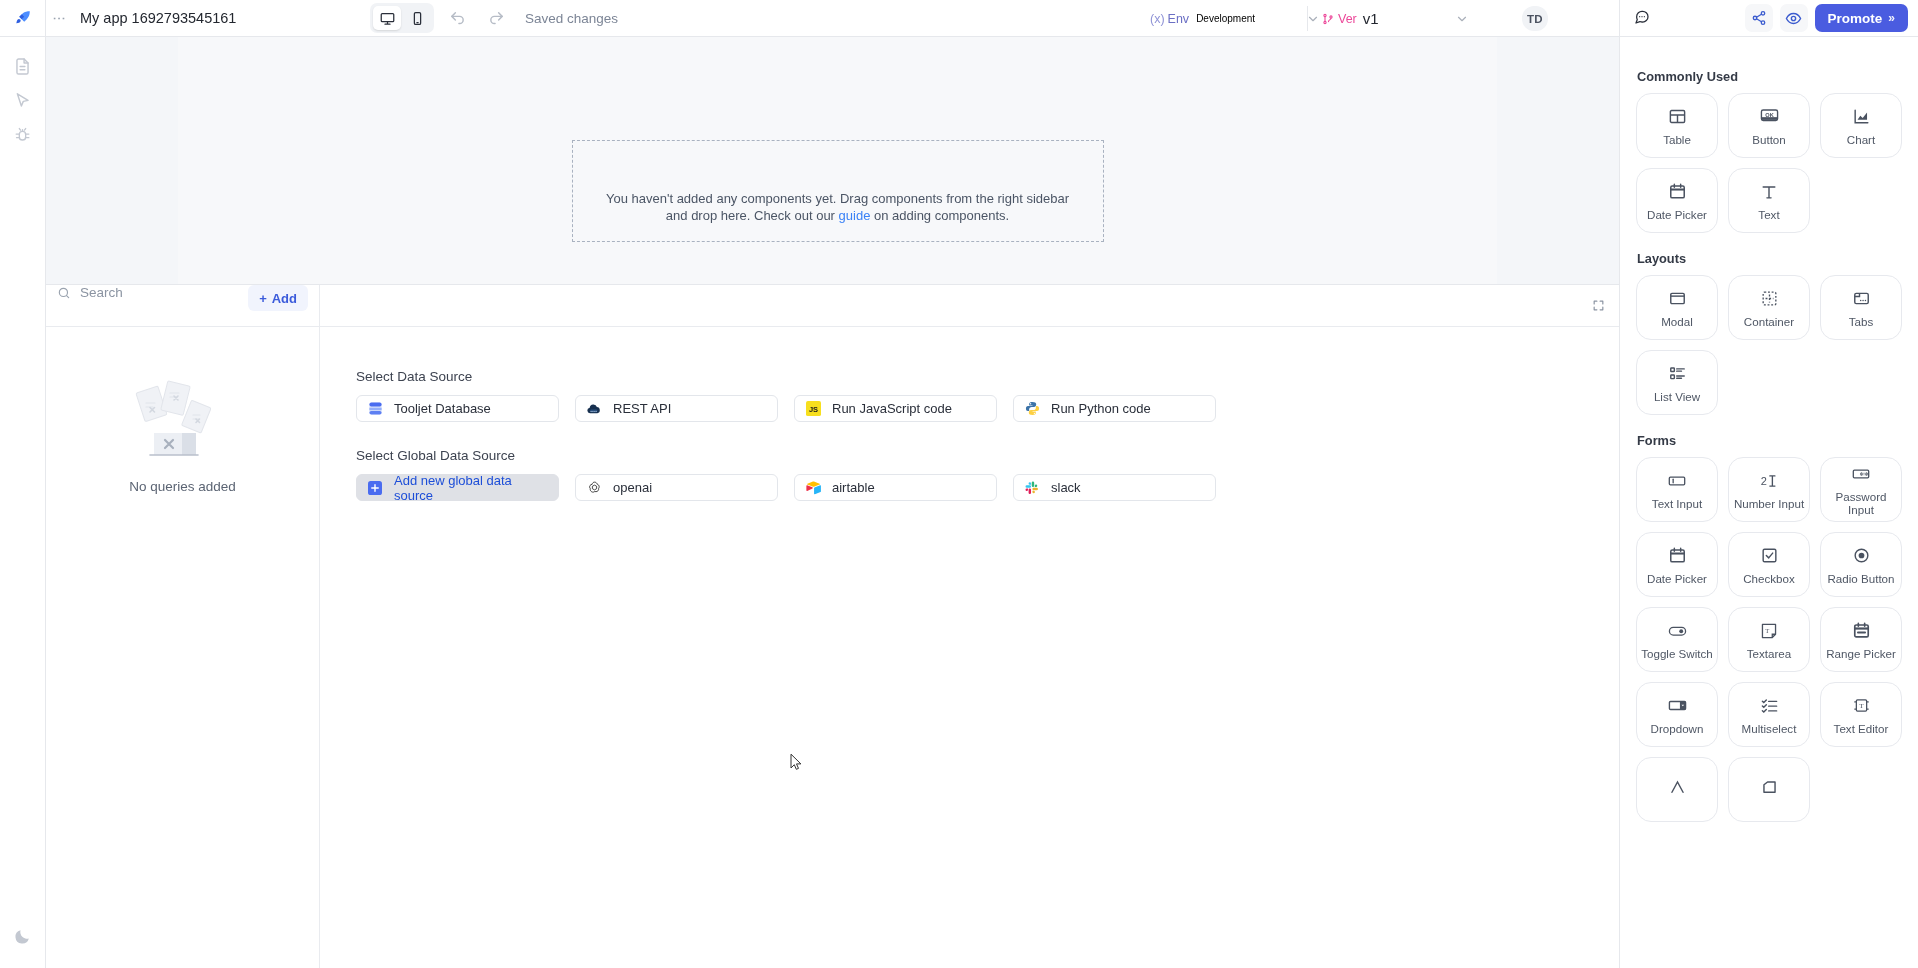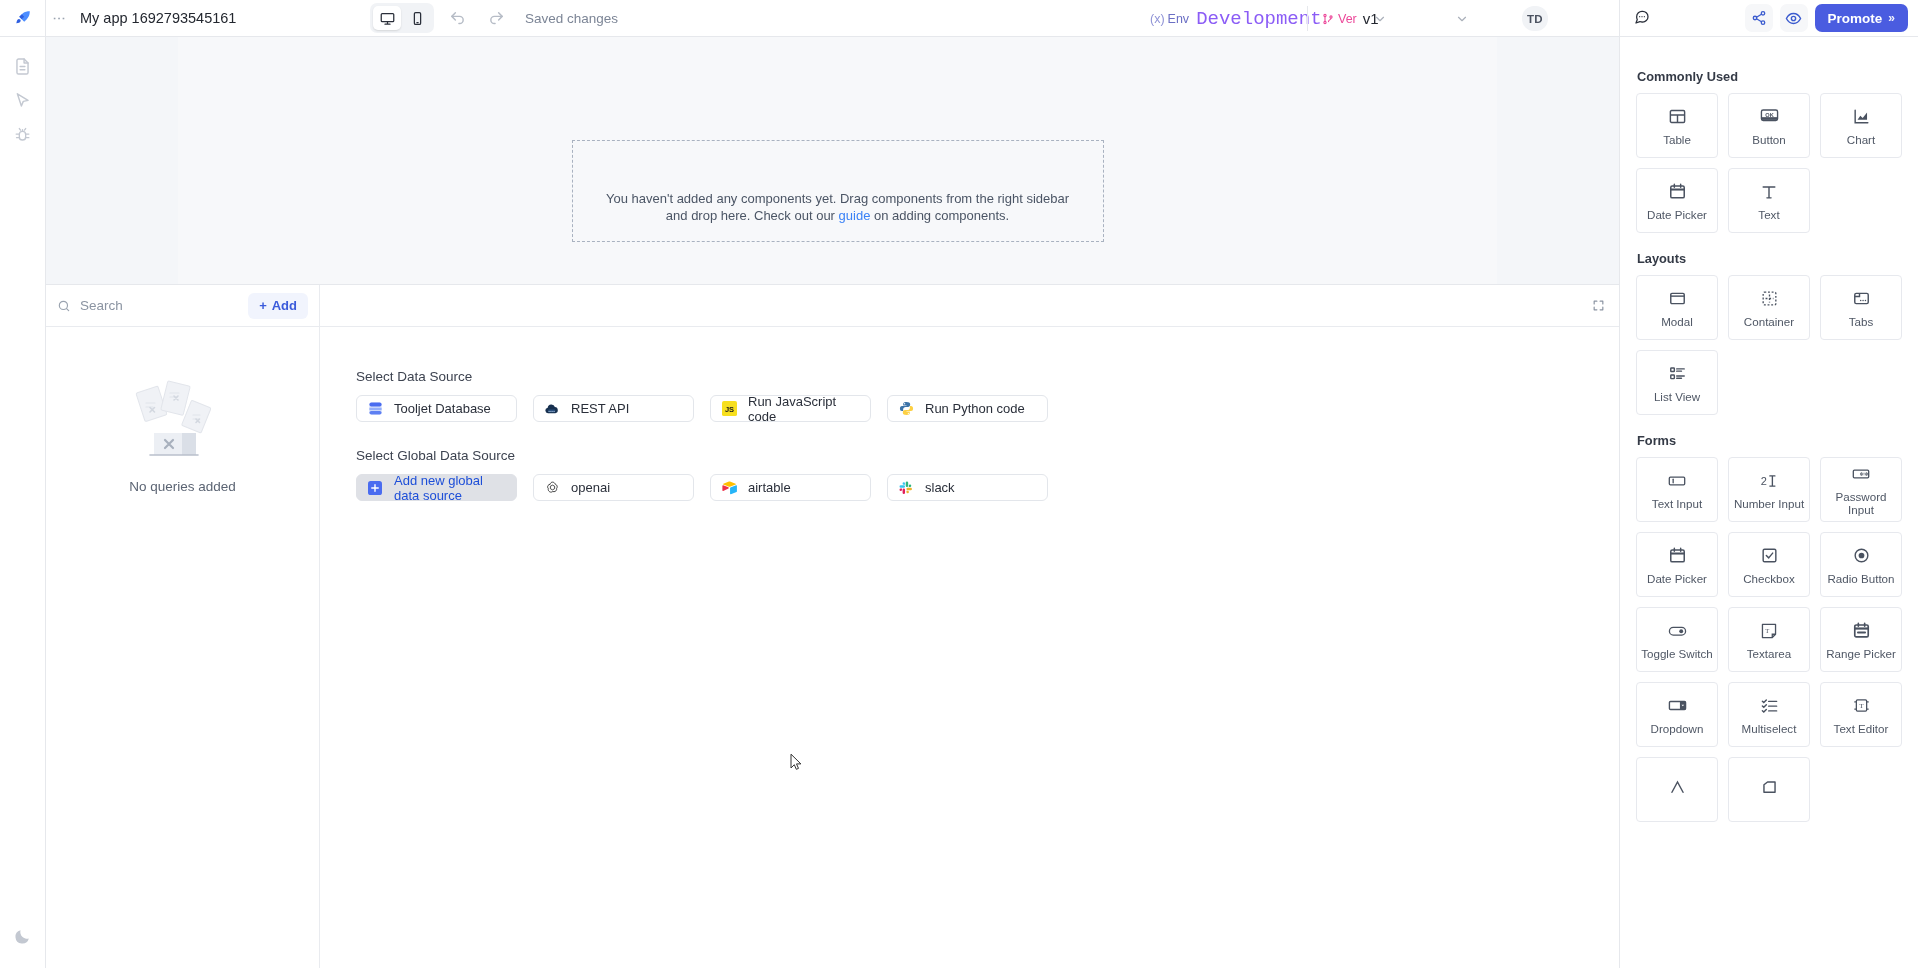--- a/index.html
+++ b/index.html
@@ -48,21 +48,21 @@
   .ur-ico { color: #b6bcc6; display: flex; }
   .saved { position: absolute; left: 525px; top: 0; height: 37px; display: flex; align-items: center;
            font-size: 13.5px; color: #7c8596; }
 
   .env-block {
     position: absolute; left: 1150px; top: 0; height: 37px;
     display: flex; align-items: center; gap: 7px;
   }
   .env-tag { font-size: 12.5px; color: #6b6fc4; display: flex; align-items: center; gap: 3px; }
   .env-tag .paren { color: #8f93d6; }
-  .env-val { font-size: 19px; color: #8b5cf6; font-family: Liberation Mono, monospace; }
+  .env-val { font-size: 10px; color: #000000; }
   .chev { color: #aab0ba; margin-left: 44px; display: flex; }
   .divider-v { position: absolute; left: 1307px; top: 6px; width: 1px; height: 25px; background: #e6e8ec; }
   .ver-block { position: absolute; left: 1322px; top: 0; height: 37px; display: flex; align-items: center; gap: 6px; }
   .ver-tag { font-size: 12.5px; color: #ec4899; display: flex; align-items: center; gap: 4px; }
   .ver-val { font-size: 15px; color: #23272f; }
   .ver-chev { color: #aab0ba; margin-left: 70px; display: flex; }
   .avatar {
     position: absolute; left: 1522px; top: 6px;
     width: 26px; height: 25px; border-radius: 12px; background: #f1f3f6;
     display: flex; align-items: center; justify-content: center;
@@ -122,21 +122,21 @@
   }
   .drop-text a { color: #3b82f6; text-decoration: none; }
 
   
   .query-pane { flex: 1; display: flex; min-height: 0; background: #fff; }
   .query-list {
     width: 274px; min-width: 274px; border-right: 1px solid #e9ebef;
     display: flex; flex-direction: column;
   }
   .ql-head {
-    height: 42px; min-height: 42px; display: flex; align-items: center;
+    height: 42px; min-height: 42px; display: flex; align-items: flex-start;
     border-bottom: 1px solid #e9ebef; padding: 0 11px; 
   }
   .ql-search { display: flex; align-items: center; gap: 9px; flex: 1; color: #9aa3af; }
   .ql-search .txt { font-size: 13.5px; color: #8b94a2; }
   .add-btn {
     height: 26px; padding: 0 11px; border-radius: 6px; background: #f1f4fd;
     color: #3b5bdb; font-size: 13px; font-weight: 600;
     display: flex; align-items: center; gap: 5px; border: none; cursor: pointer;
     font-family: "Liberation Sans", sans-serif;
   }
@@ -145,21 +145,21 @@
   .ql-empty-txt { font-size: 13.5px; color: #5b6473; margin-top: 8px; }
 
   .query-main { flex: 1; position: relative; min-width: 0; }
   .qm-head { height: 42px; border-bottom: 1px solid #e9ebef; display: flex; align-items: center;
              justify-content: flex-end; padding-right: 14px; }
   .qm-expand { color: #8b94a2; display: flex; }
   .qm-body { padding: 42px 0 0 36px; }
   .ds-label { font-size: 13.5px; color: #3d4350; margin-bottom: 11px; }
   .ds-row { display: flex; gap: 16px; margin-bottom: 26px; }
   .ds-card {
-    width: 161px; height: 27px; border: 1px solid #e3e6eb; border-radius: 6px;
+    width: 203px; height: 27px; border: 1px solid #e3e6eb; border-radius: 6px;
     background: #fff; display: flex; align-items: center; gap: 11px; padding: 0 10px;
     font-size: 13px; color: #2a2f3a; cursor: pointer;
   }
   .ds-card.highlight { background: #dfe1e6; border-color: #dfe1e6; color: #1d4ed8; }
   .ds-ico { width: 16px; height: 16px; display: flex; align-items: center; justify-content: center; flex: none; }
   .cursor-ptr { position: absolute; left: 470px; top: 468px; width: 14px; height: 20px; pointer-events: none; }
 
   
   .comp-panel {
     width: 299px; min-width: 299px; background: #fff;
@@ -168,21 +168,21 @@
   }
   .comp-search {
     width: 100%; height: 31px; border: 1px solid #e3e6eb; border-radius: 6px;
     padding: 0 12px; font-size: 13.5px; color: #2a2f3a;
     font-family: "Liberation Sans", sans-serif; outline: none; background: #fff;
   }
   .comp-search::placeholder { color: #a7aeb9; }
   .comp-group-title { font-size: 12.8px; color: #343a46; font-weight: 700; margin: 18px 0 9px 1px; }
   .comp-grid { display: grid; grid-template-columns: repeat(3, 1fr); gap: 10px; }
   .comp-card {
-    height: 65px; border: 1px solid #e7e9ee; border-radius: 4px; background: #fff;
+    height: 65px; border: 1px solid #e7e9ee; border-radius: 15px; background: #fff;
     display: flex; flex-direction: column; align-items: center; justify-content: center;
     gap: 5px; cursor: grab; padding: 4px 2px;
   }
   .comp-card .cc-ico { color: #4a5260; display: flex; align-items: center; justify-content: center; height: 22px; }
   .comp-card .cc-lbl { font-size: 11.6px; color: #4f5765; text-align: center; line-height: 1.12; }
 </style>
 </head>
 <body>
 
 <div class="app">

